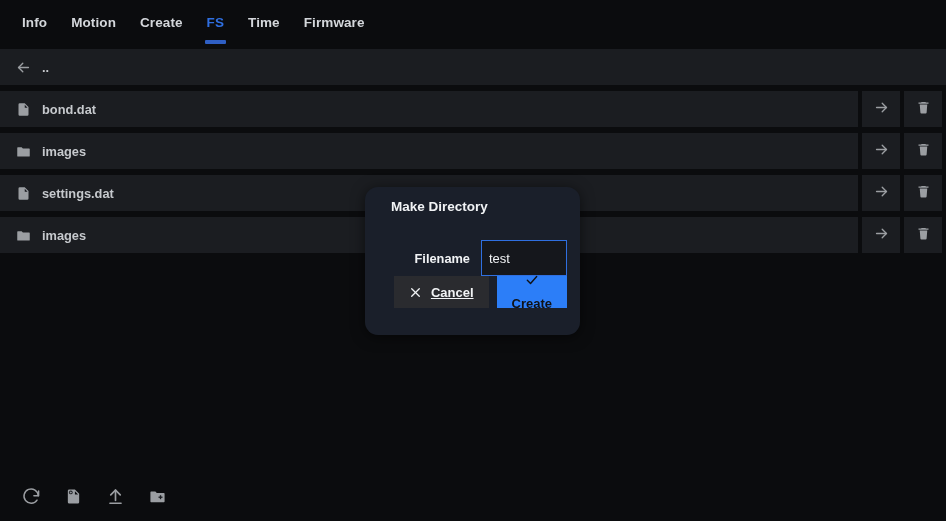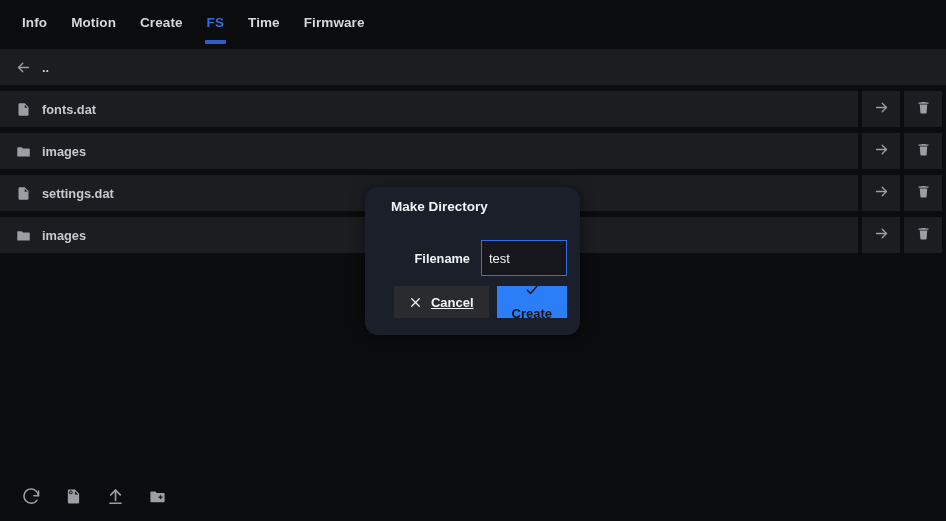--- a/index.html
+++ b/index.html
@@ -121,21 +121,20 @@
   .modal-title {
     font-size: 13.5px;
     font-weight: bold;
     color: #f1f3f5;
     margin: 0 0 26px 13px;
   }
   .form-row {
     display: flex;
     align-items: center;
     justify-content: flex-end;
-    margin-bottom: 10px;
   }
   .form-label {
     font-size: 12.8px;
     font-weight: bold;
     color: #f1f3f5;
     margin-right: 11px;
   }
   .form-input {
     width: 86px;
     height: 36px;
@@ -208,21 +207,21 @@
     </div>
   </div>
 
   <div class="row">
     <div class="row-main">
       <span class="row-icon">
         <svg width="15" height="17" viewBox="0 0 24 24" fill="currentColor">
           <path d="M14 2H6a2 2 0 0 0-2 2v16a2 2 0 0 0 2 2h12a2 2 0 0 0 2-2V8l-6-6zm0 2.5L18.5 9H14V4.5z"></path>
         </svg>
       </span>
-      <span class="row-label">fonts.dat</span>
+      <span class="row-label">bond.dat</span>
     </div>
     <div class="row-btn">
       <span>
         <svg width="17" height="17" viewBox="0 0 24 24" fill="none" stroke="currentColor" stroke-width="1.9" stroke-linecap="round" stroke-linejoin="round">
           <line x1="5" y1="12" x2="19" y2="12"></line>
             <polyline points="13 6 19 12 13 18"></polyline>
         </svg>
       </span>
     </div>
     <div class="row-btn">

